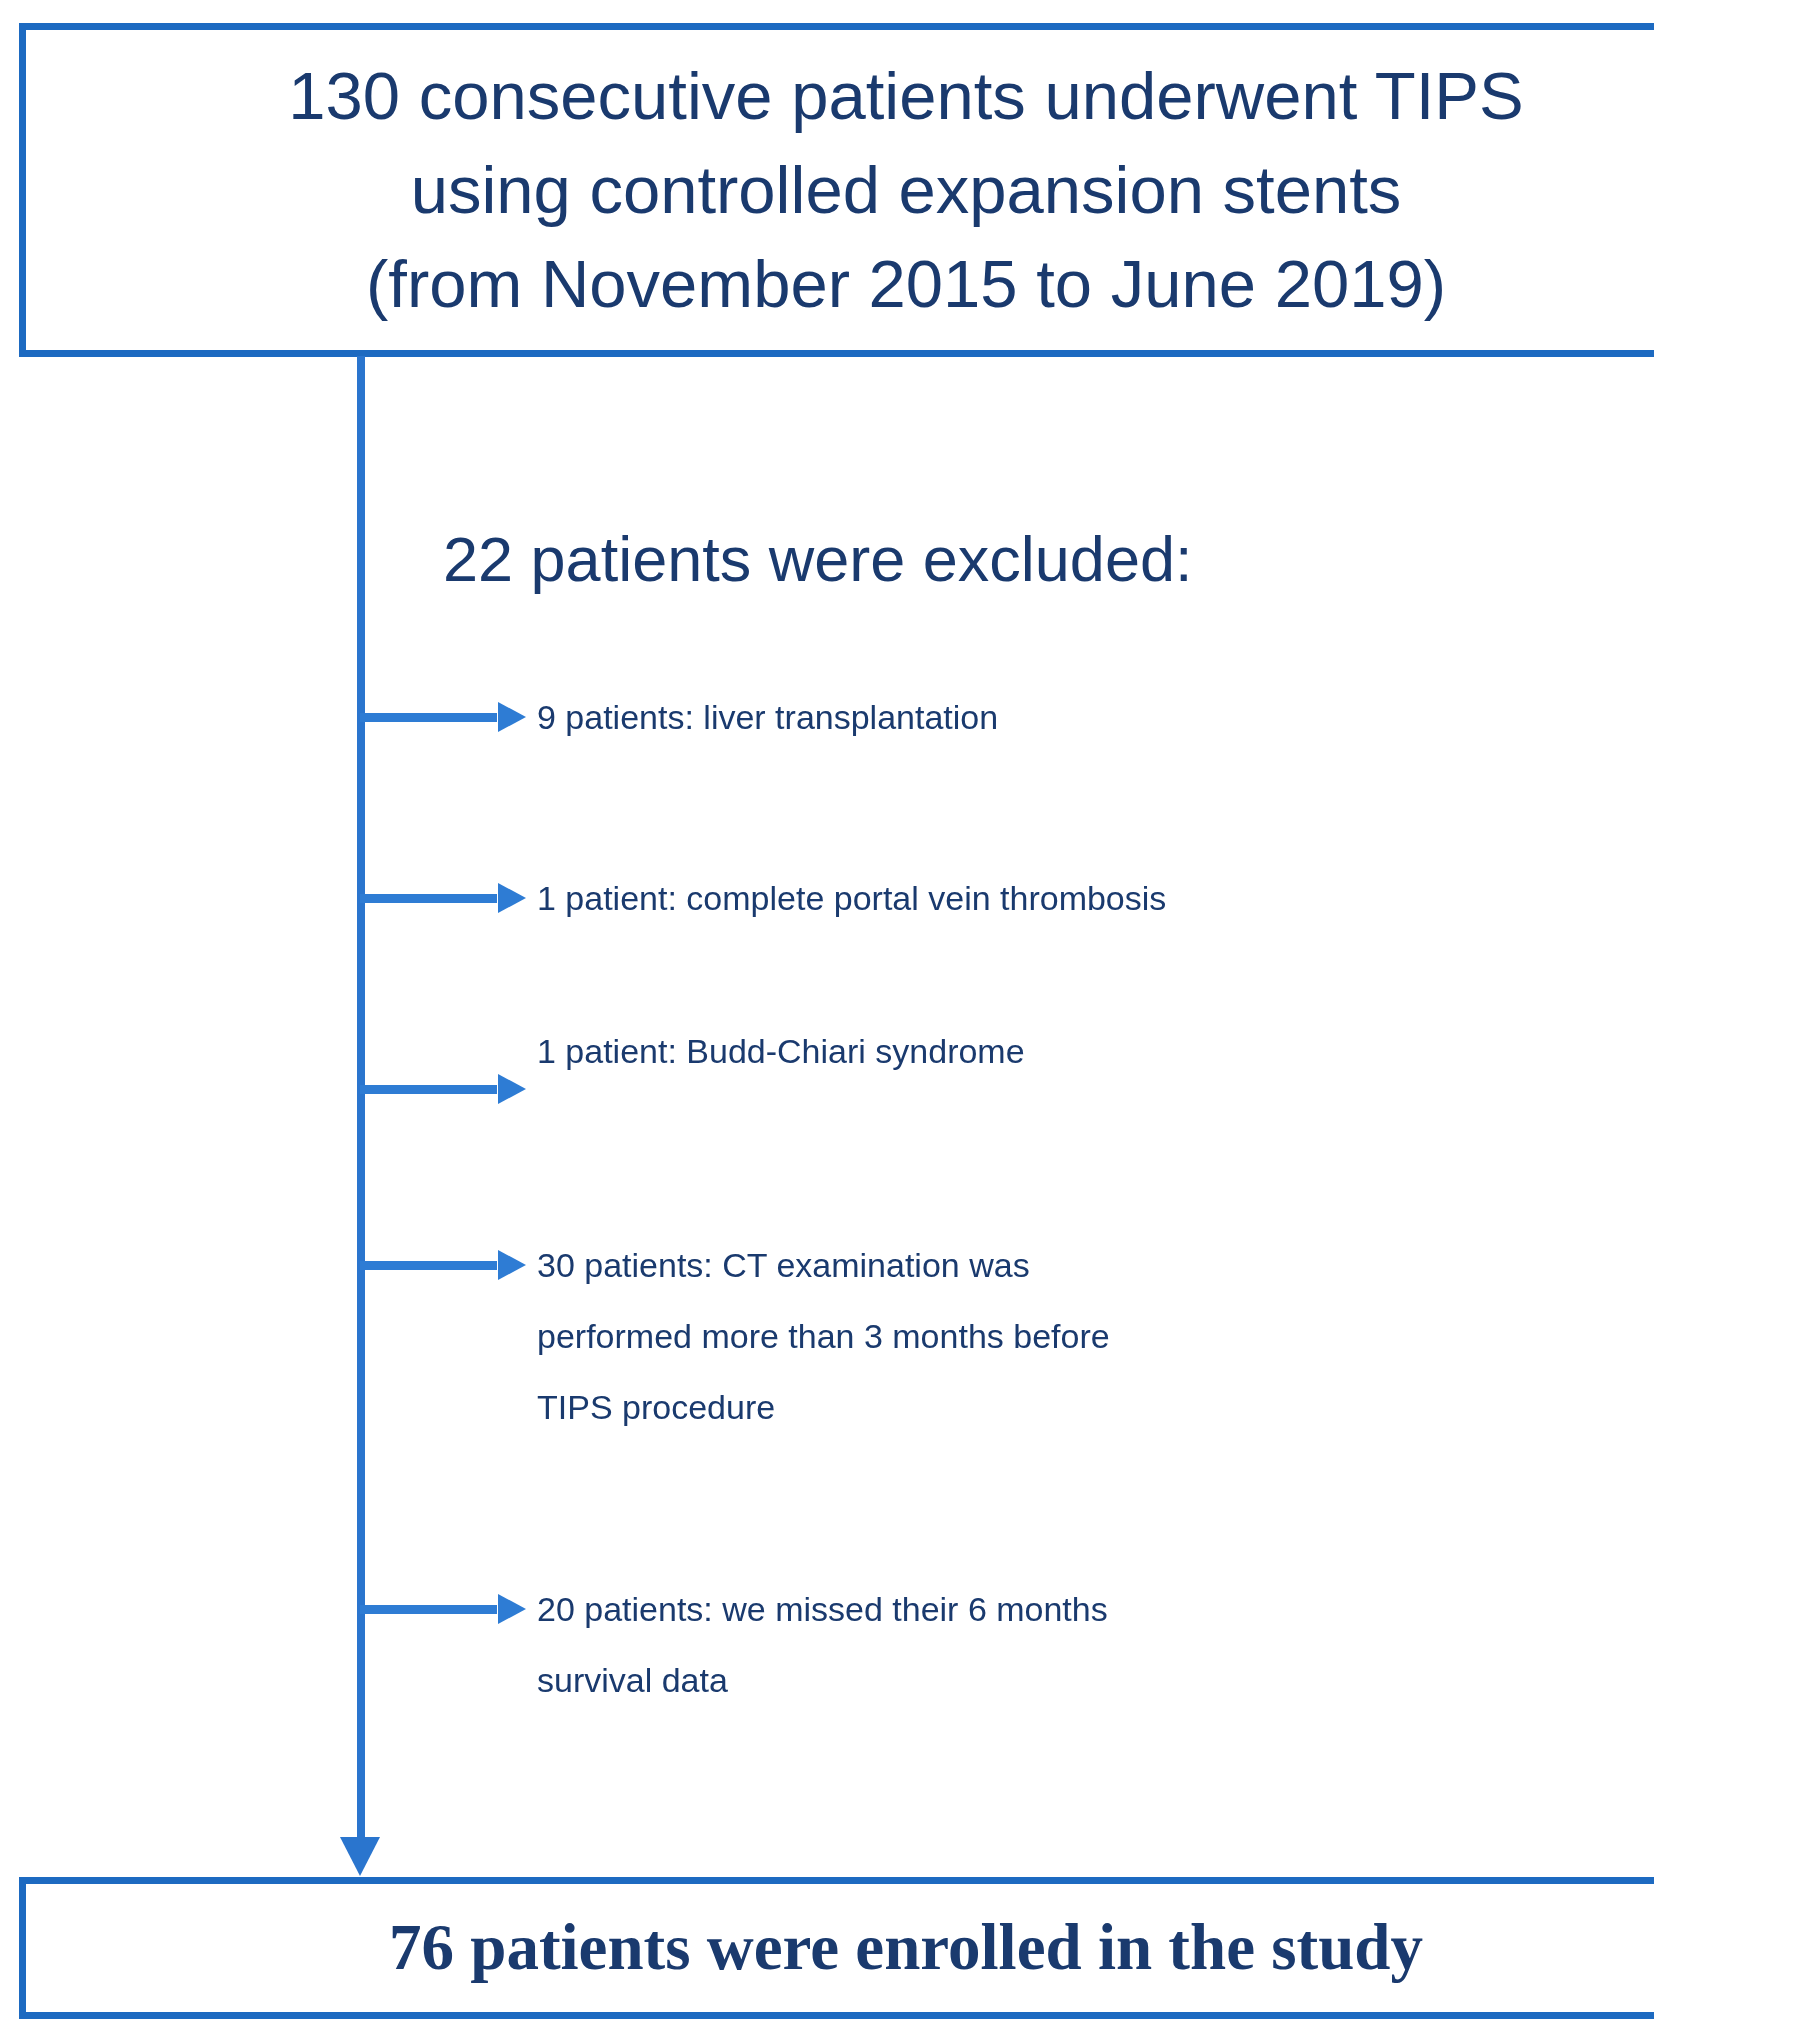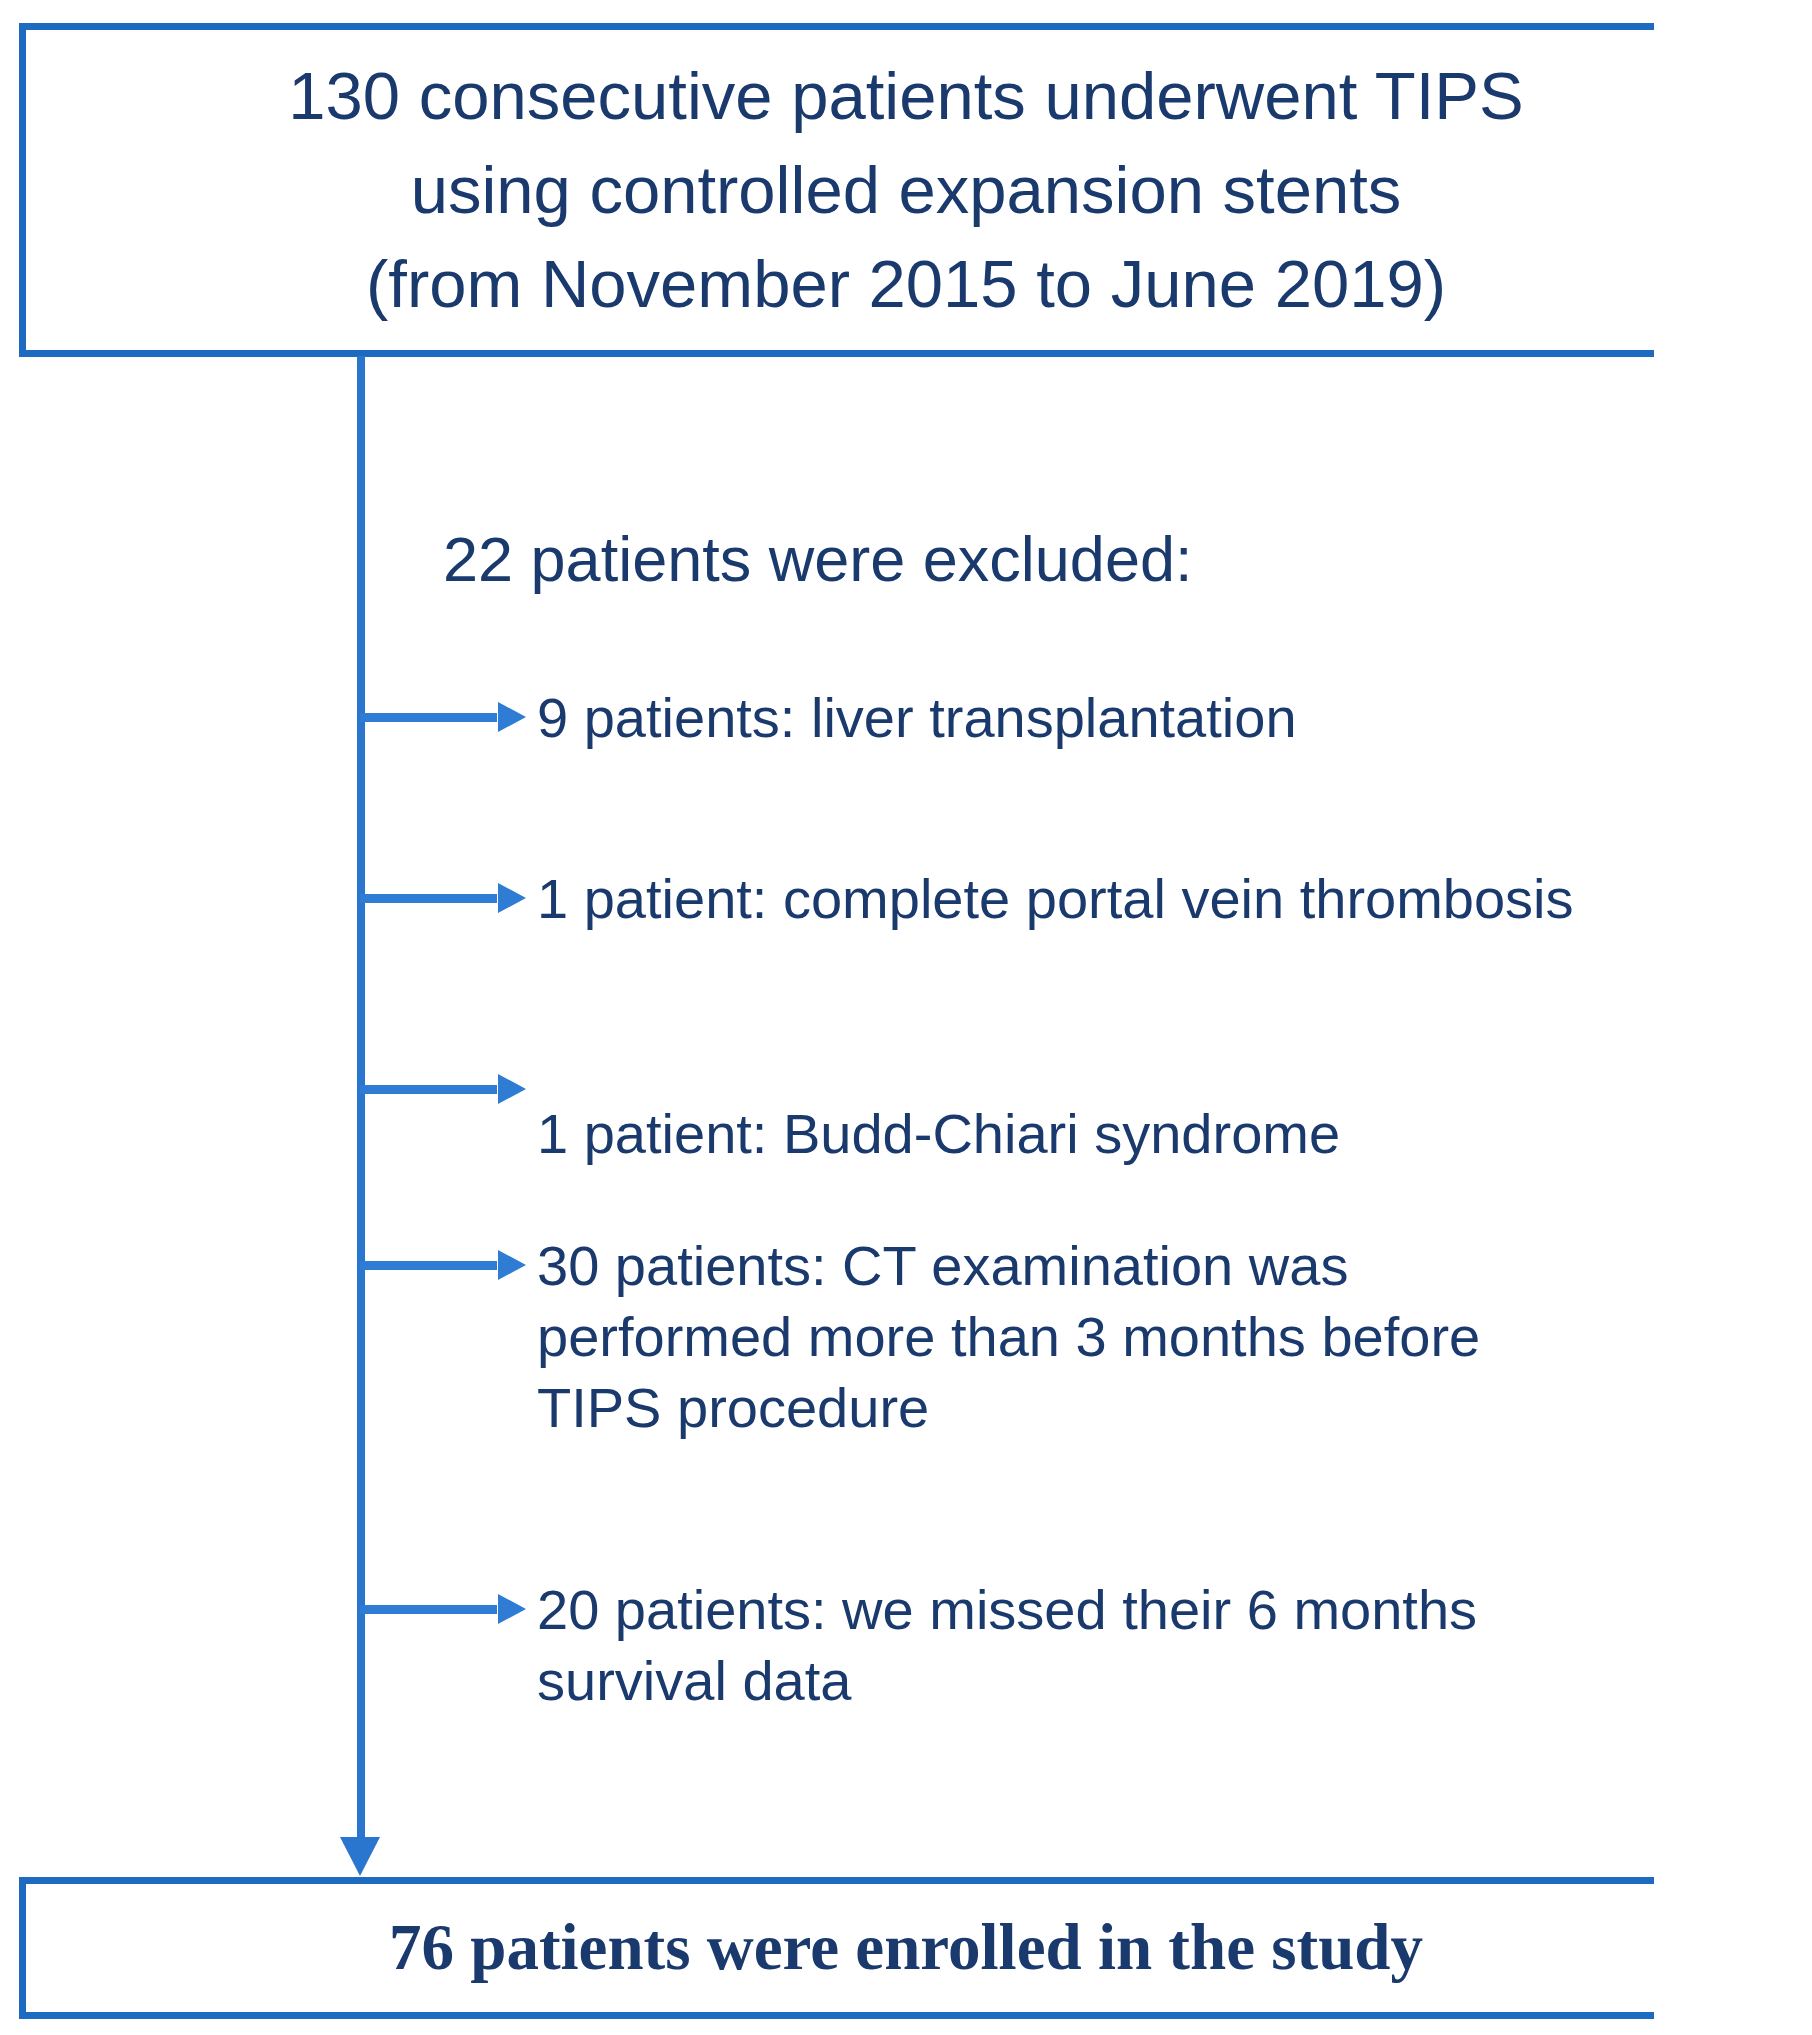--- a/index.html
+++ b/index.html
@@ -85,21 +85,21 @@
     top: -11.4px;
     width: 0;
     height: 0;
     border-left: 28.5px solid var(--arrow-blue);
     border-top: 15.7px solid transparent;
     border-bottom: 15.7px solid transparent;
   }
   .item-text {
     position: absolute;
     left: 537px;
-    font-size: 56px;
+    font-size: 34px;
     line-height: 71px;
     white-space: nowrap;
   }
 </style>
 </head>
 <body>
 
 <div class="canvas">
 
   <div class="box top-box">
@@ -117,21 +117,21 @@
   <div class="item-text" style="top:682px">
     <div>9 patients: liver transplantation</div>
   </div>
 
   <div class="h-arrow" style="top:894px"></div>
   <div class="item-text" style="top:863px">
     <div>1 patient: complete portal vein thrombosis</div>
   </div>
 
   <div class="h-arrow" style="top:1085px"></div>
-  <div class="item-text" style="top:1098px">
+  <div class="item-text" style="top:1016px">
     <div>1 patient: Budd-Chiari syndrome</div>
   </div>
 
   <div class="h-arrow" style="top:1261px"></div>
   <div class="item-text" style="top:1230px">
     <div>30 patients: CT examination was</div>
     <div>performed more than 3 months before</div>
     <div>TIPS procedure</div>
   </div>
 

